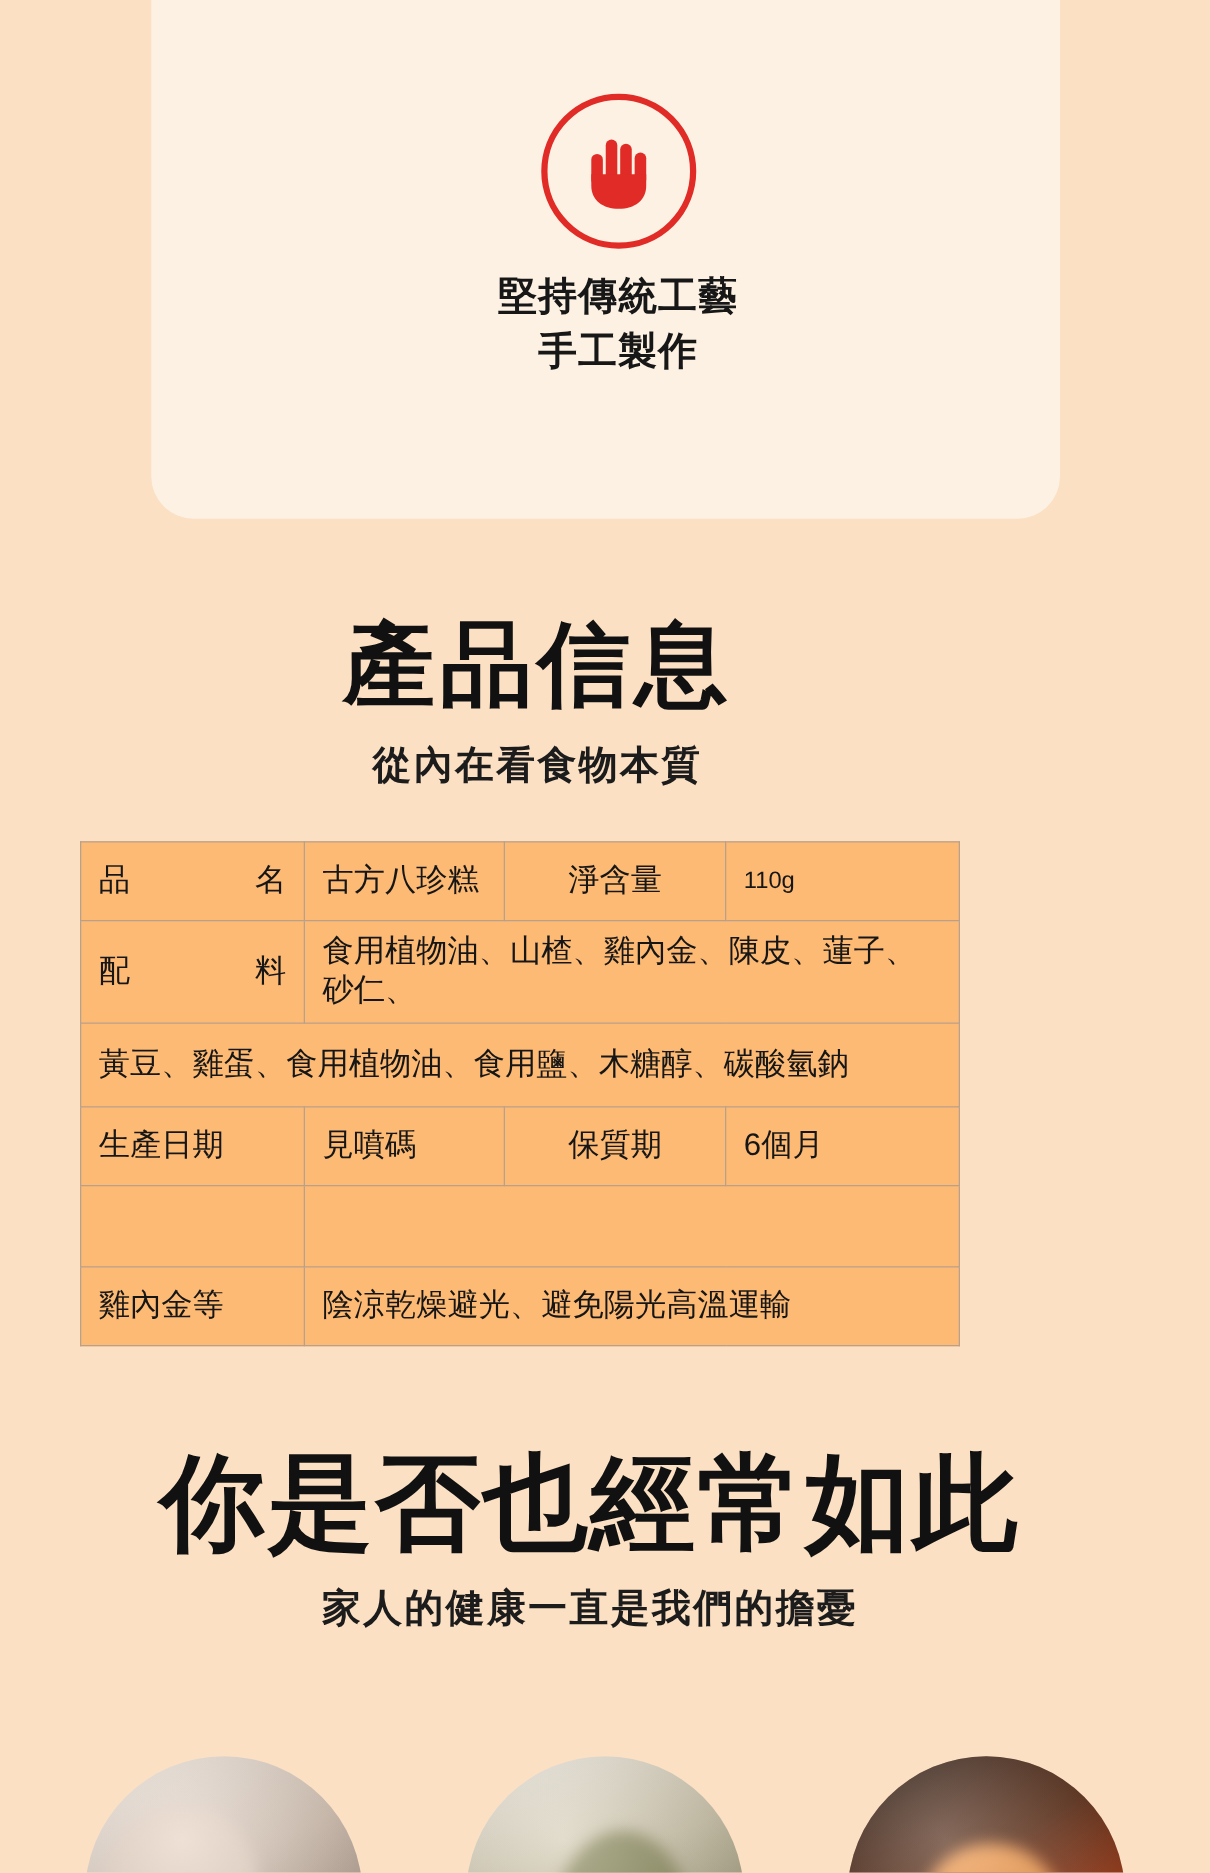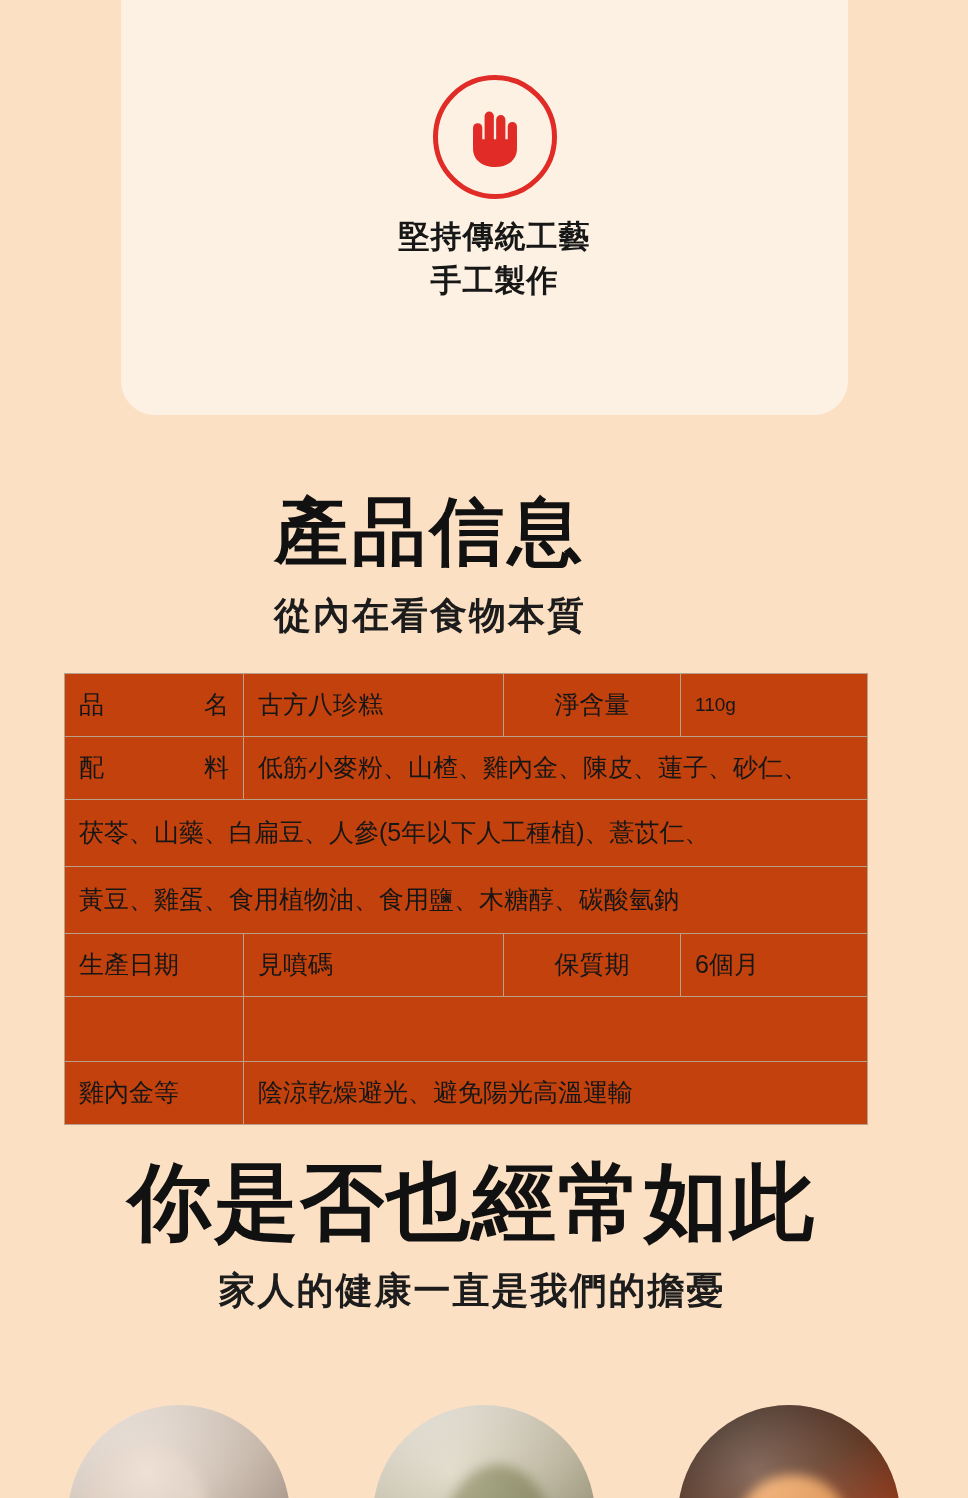--- a/index.html
+++ b/index.html
@@ -73,36 +73,36 @@
     font-weight: bold;
     letter-spacing: 4px;
     line-height: 1;
     color: #111;
   }
   .h-main.big {
     font-size: 84px;
     letter-spacing: 2px;
   }
   .h-sub {
-    font-size: 37px;
+    font-size: 31px;
     font-weight: bold;
     letter-spacing: 2px;
     color: #1c1c1c;
     margin-top: 22px;
   }
 
   
   .info-table {
     position: absolute;
     left: 64px;
     top: 673px;
-    width: 804px;
+    width: 704px;
     border-collapse: collapse;
     table-layout: fixed;
-    background: #c2410c;
+    background: #fdba74;
   }
   .info-table td {
     border: 1px solid #b9a08b;
     font-size: 25px;
     color: #161616;
     padding: 9px 14px;
     height: 44px;
     vertical-align: middle;
     line-height: 1.25;
   }
@@ -200,24 +200,21 @@
 <table class="info-table">
   <tbody>
     <tr>
       <td class="label">品名</td>
       <td colspan="2">古方八珍糕</td>
       <td class="mid-label">淨含量</td>
       <td class="small-val num">110g</td>
     </tr>
     <tr>
       <td class="label">配料</td>
-      <td colspan="4">低筋小麥粉、山楂、雞內金、陳皮、蓮子、砂仁、</td>
-    </tr>
-    <tr>
-      <td colspan="5" class="tall">茯苓、山藥、白扁豆、人參(5年以下人工種植)、薏苡仁、</td>
+      <td colspan="4">食用植物油、山楂、雞內金、陳皮、蓮子、砂仁、</td>
     </tr>
     <tr>
       <td colspan="5" class="tall">黃豆、雞蛋、食用植物油、食用鹽、木糖醇、碳酸氫鈉</td>
     </tr>
     <tr>
       <td class="label-plain">生產日期</td>
       <td colspan="2">見噴碼</td>
       <td class="mid-label">保質期</td>
       <td class="small-val">6個月</td>
     </tr>

